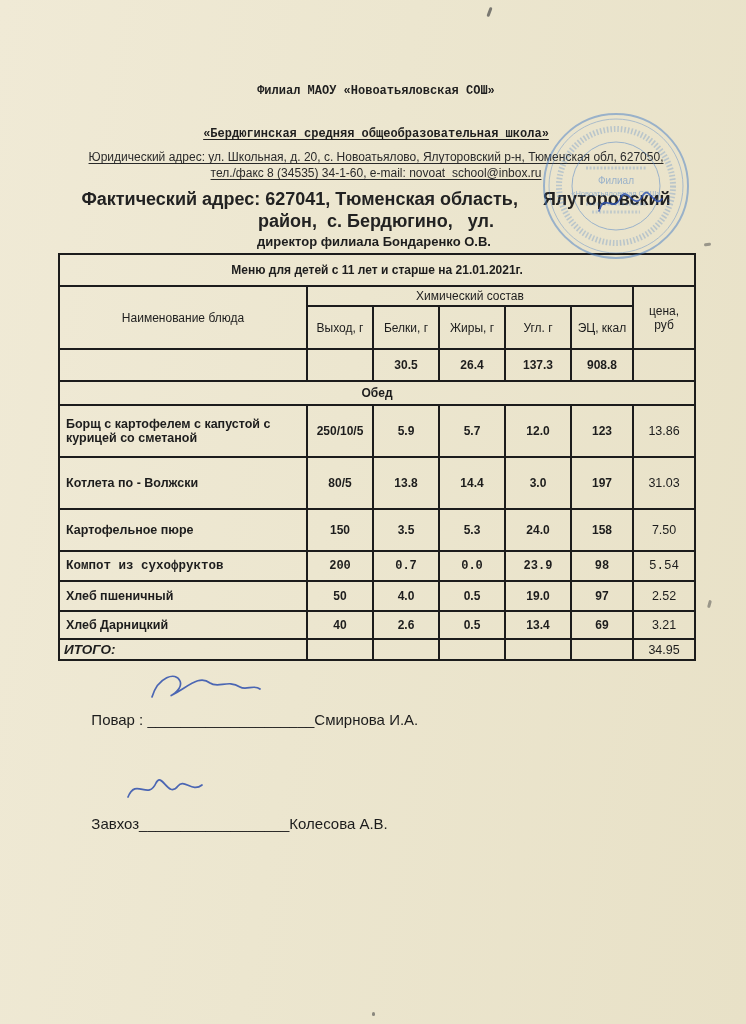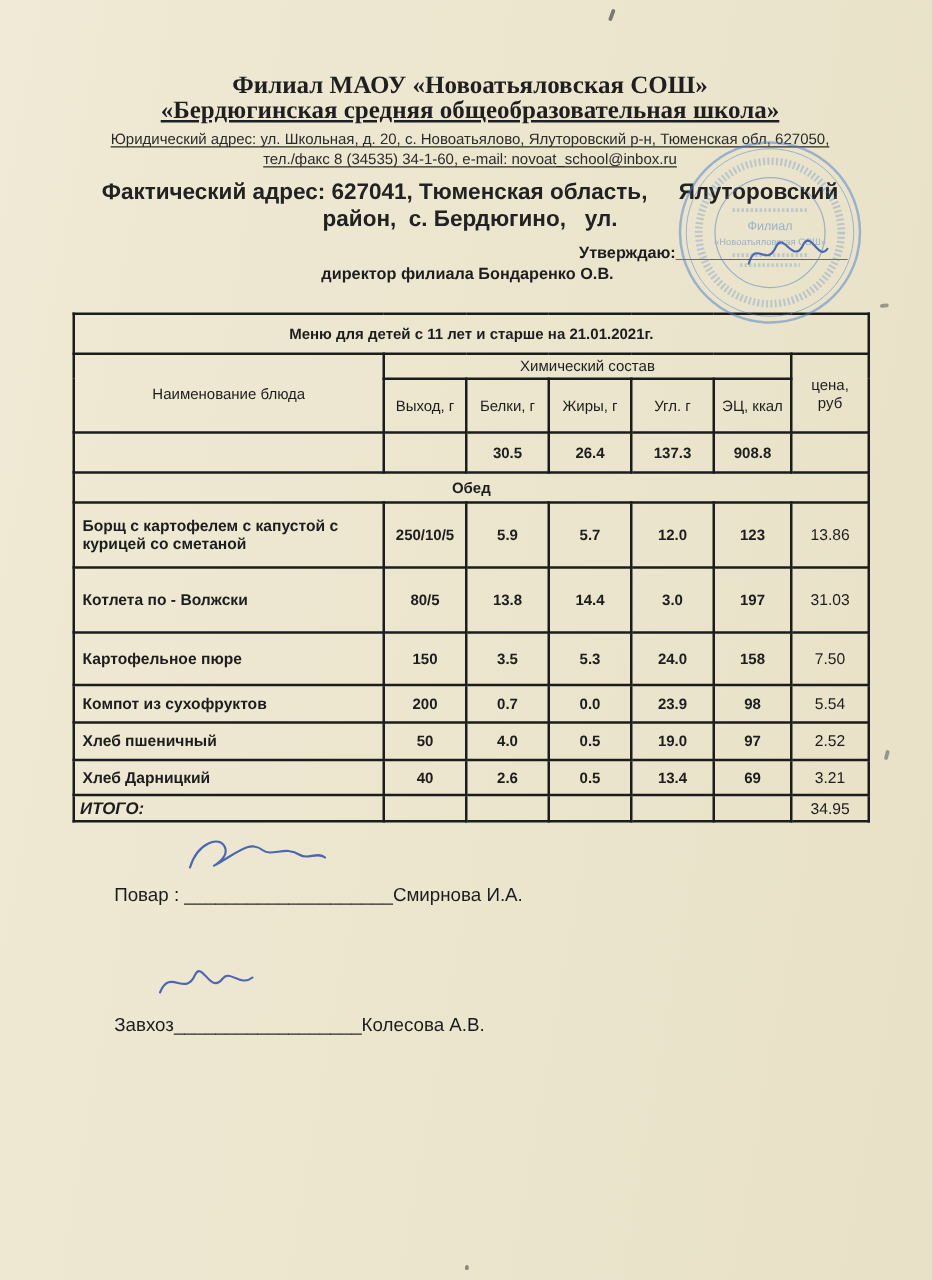--- a/index.html
+++ b/index.html
@@ -5,45 +5,45 @@
   * { margin:0; padding:0; box-sizing:border-box; }
   html,body { width:746px; }
   body { font-family:"Liberation Sans", sans-serif; background:#d8d2bd; }
   .paper {
     position:relative; width:746px; height:1024px; overflow:hidden;
     background:linear-gradient(100deg,#f0ead6 0%, #ece6cf 45%, #e8e1c7 100%);
     color:#1d1d1d;
   }
   .content { padding:58px 52px 0 58px; position:relative; }
 
-  .org { text-align:center; font-family:Liberation Serif, serif; font-weight:bold; font-size:20px; line-height:20px; color:#1f1f1f; }
+  .org { text-align:center; font-family:Liberation Mono, monospace; font-weight:bold; font-size:12px; line-height:20px; color:#1f1f1f;margin-top:23px; }
   .org.underlined { text-decoration:underline; text-underline-offset:2px; }
 
   .legal { text-align:center; font-size:12px; line-height:16px; text-decoration:underline; text-underline-offset:2px; color:#2a2a2a; }
   .legal.first { margin-top:5px; }
 
   .fact { text-align:center; font-weight:bold; font-size:18px; line-height:22px; white-space:pre-wrap; color:#222; }
   .fact.first { margin-top:7px; }
 
   .approve { text-align:right; font-weight:bold; font-size:13px; margin-top:8px; padding-right:16px; }
   .director { text-align:center; font-weight:bold; font-size:13px; margin-top:2px; padding-right:4px; }
 
-  table.menu { border-collapse:collapse; table-layout:fixed; width:636px; margin-top:24px; }
+  table.menu { border-collapse:collapse; table-layout:fixed; width:636px; margin-top:4px; }
   table.menu td { border:2px solid #1c1c1c; padding:2px 4px; font-size:12px; vertical-align:middle; overflow:hidden; }
   .title-row td { font-size:19px; font-weight:bold; text-align:center; height:32px; }
   .dish-h  { font-size:11.5px; text-align:center; }
   .chem-h  { font-size:10.5px; text-align:center; height:20px; }
   .price-h { font-size:12px; text-align:center; }
   .head2 td { font-size:10.5px; text-align:center; height:43px; }
   .totals-row td { height:32px; font-weight:bold; text-align:center; }
   .section-row td { font-size:15.5px; font-weight:bold; text-align:center; height:24px; }
   .data-row .dish { font-weight:bold; font-size:12.5px; padding-left:6px; }
   .data-row .num  { font-weight:bold; text-align:center; }
   .data-row .price{ text-align:center; font-size:12.5px; }
-  .h52 td { height:52px; } .h42 td { height:42px; } .h34 td { height:30px; }
+  .h52 td { height:52px; } .h42 td { height:42px; } .h34 td { height:30px;font-family:Liberation Mono, monospace; }
   .h30 td { height:30px; } .h28 td { height:28px; }
   .total-row td { height:20px; }
   .total-row .itogo { font-weight:bold; font-style:italic; font-size:13.5px; }
   .total-row .price { text-align:center; font-size:12.5px; }
 
   .foot { margin-top:20px; font-size:15px; color:#1c1c1c; }
   .foot-line { position:relative; line-height:26px; white-space:pre-wrap; }
   .sig { position:absolute; pointer-events:none; }
   .sig path { fill:none; stroke:#2e4fae; stroke-width:1.7; stroke-linecap:round; opacity:0.85; }
   .sig-cook    { left:88px;  top:-12px; }
@@ -65,21 +65,20 @@
   <div class="content">
 
     <div class="org">Филиал МАОУ «Новоатьяловская СОШ»</div>
     <div class="org underlined">«Бердюгинская средняя общеобразовательная школа»</div>
 
     <div class="legal first">Юридический адрес: ул. Школьная, д. 20, с. Новоатьялово, Ялуторовский р-н, Тюменская обл, 627050,</div>
     <div class="legal">тел./факс 8 (34535) 34-1-60,  e-mail: novoat_school@inbox.ru</div>
 
     <div class="fact first">Фактический адрес: 627041, Тюменская область,     Ялуторовский район,  с. Бердюгино,   ул.</div>
 
-    <div class="approve">Утверждаю:___________________</div>
     <div class="director">директор филиала Бондаренко О.В.</div>
 
     <table class="menu">
       <colgroup>
         <col style="width:248px">
           <col style="width:66px">
           <col style="width:66px">
         <col style="width:66px">
           <col style="width:66px">
           <col style="width:62px">

